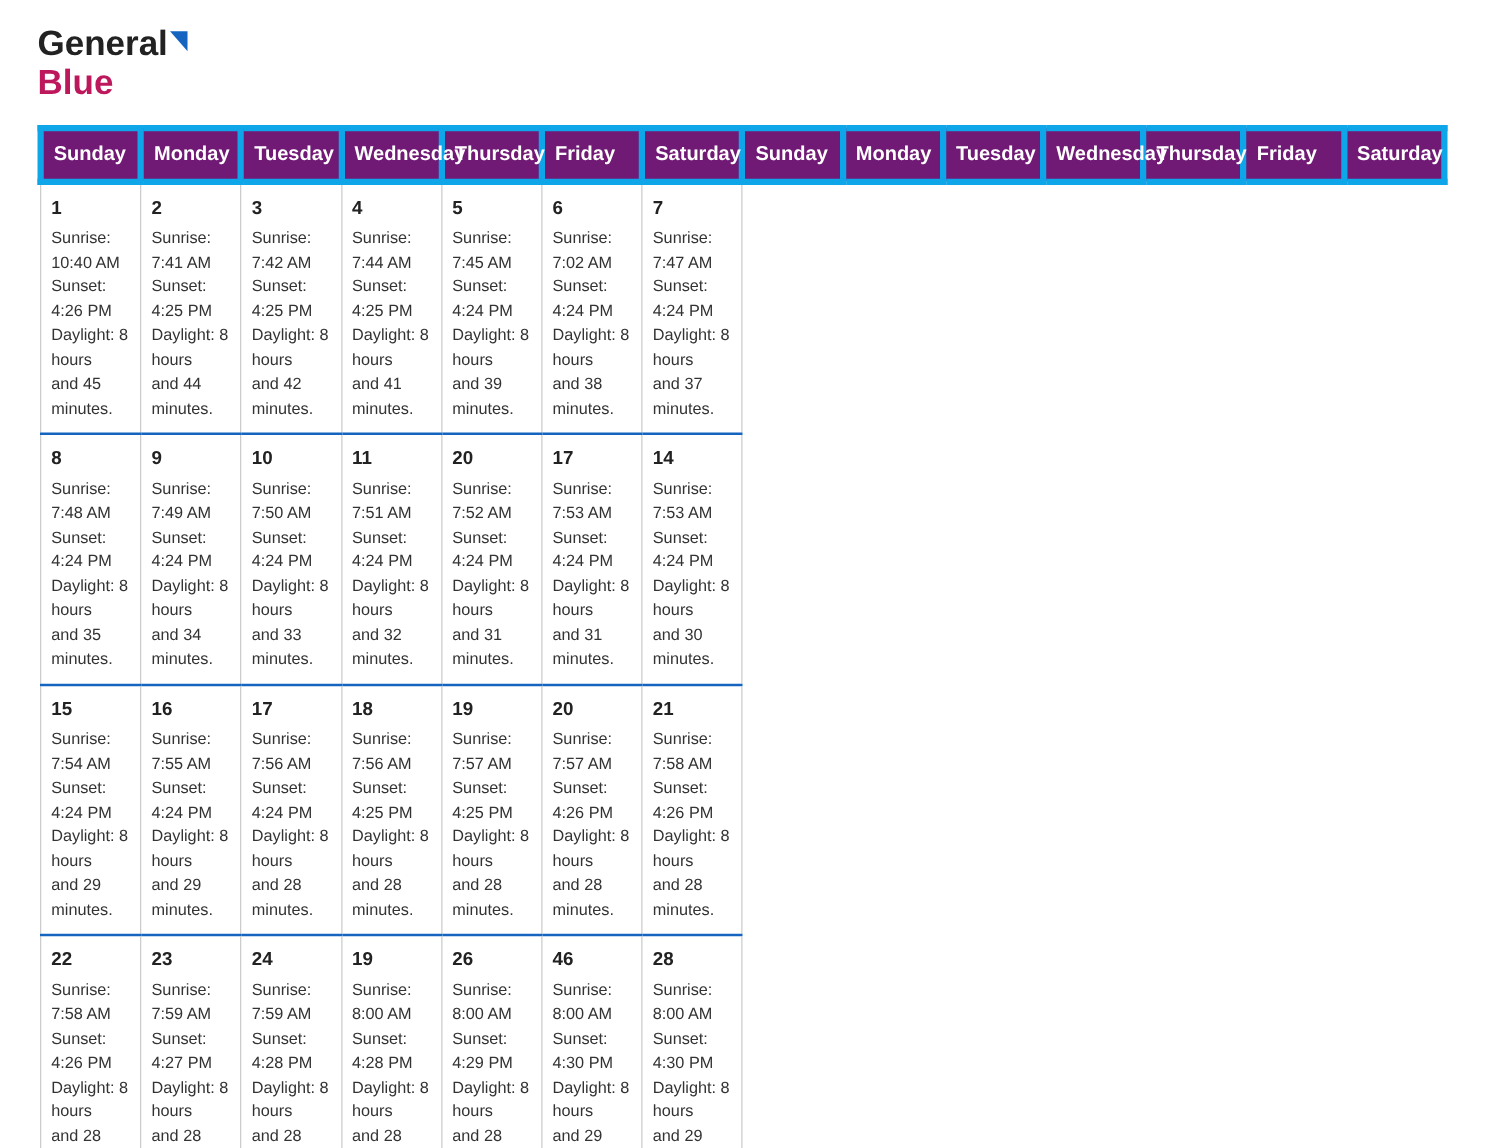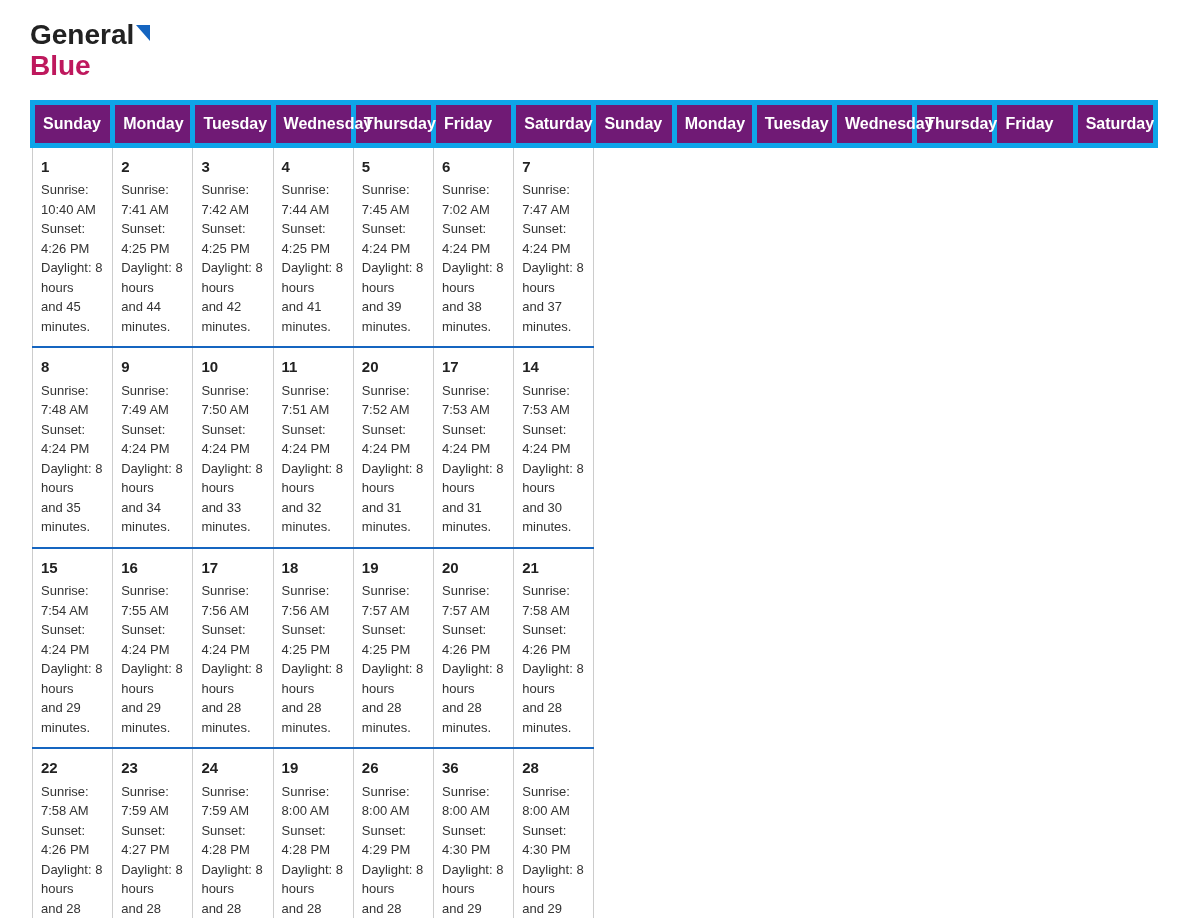--- a/index.html
+++ b/index.html
@@ -301,21 +301,21 @@
           <span class="day-info">Sunset: 4:28 PM</span><br>
           <span class="day-info">Daylight: 8 hours<br>and 28 minutes.</span>
         </td>
         <td>
           <span class="day-number">26</span>
           <span class="day-info">Sunrise: 8:00 AM</span><br>
           <span class="day-info">Sunset: 4:29 PM</span><br>
           <span class="day-info">Daylight: 8 hours<br>and 28 minutes.</span>
         </td>
         <td>
-          <span class="day-number">36</span>
+          <span class="day-number">46</span>
           <span class="day-info">Sunrise: 8:00 AM</span><br>
           <span class="day-info">Sunset: 4:30 PM</span><br>
           <span class="day-info">Daylight: 8 hours<br>and 29 minutes.</span>
         </td>
         <td>
           <span class="day-number">28</span>
           <span class="day-info">Sunrise: 8:00 AM</span><br>
           <span class="day-info">Sunset: 4:30 PM</span><br>
           <span class="day-info">Daylight: 8 hours<br>and 29 minutes.</span>
         </td>

